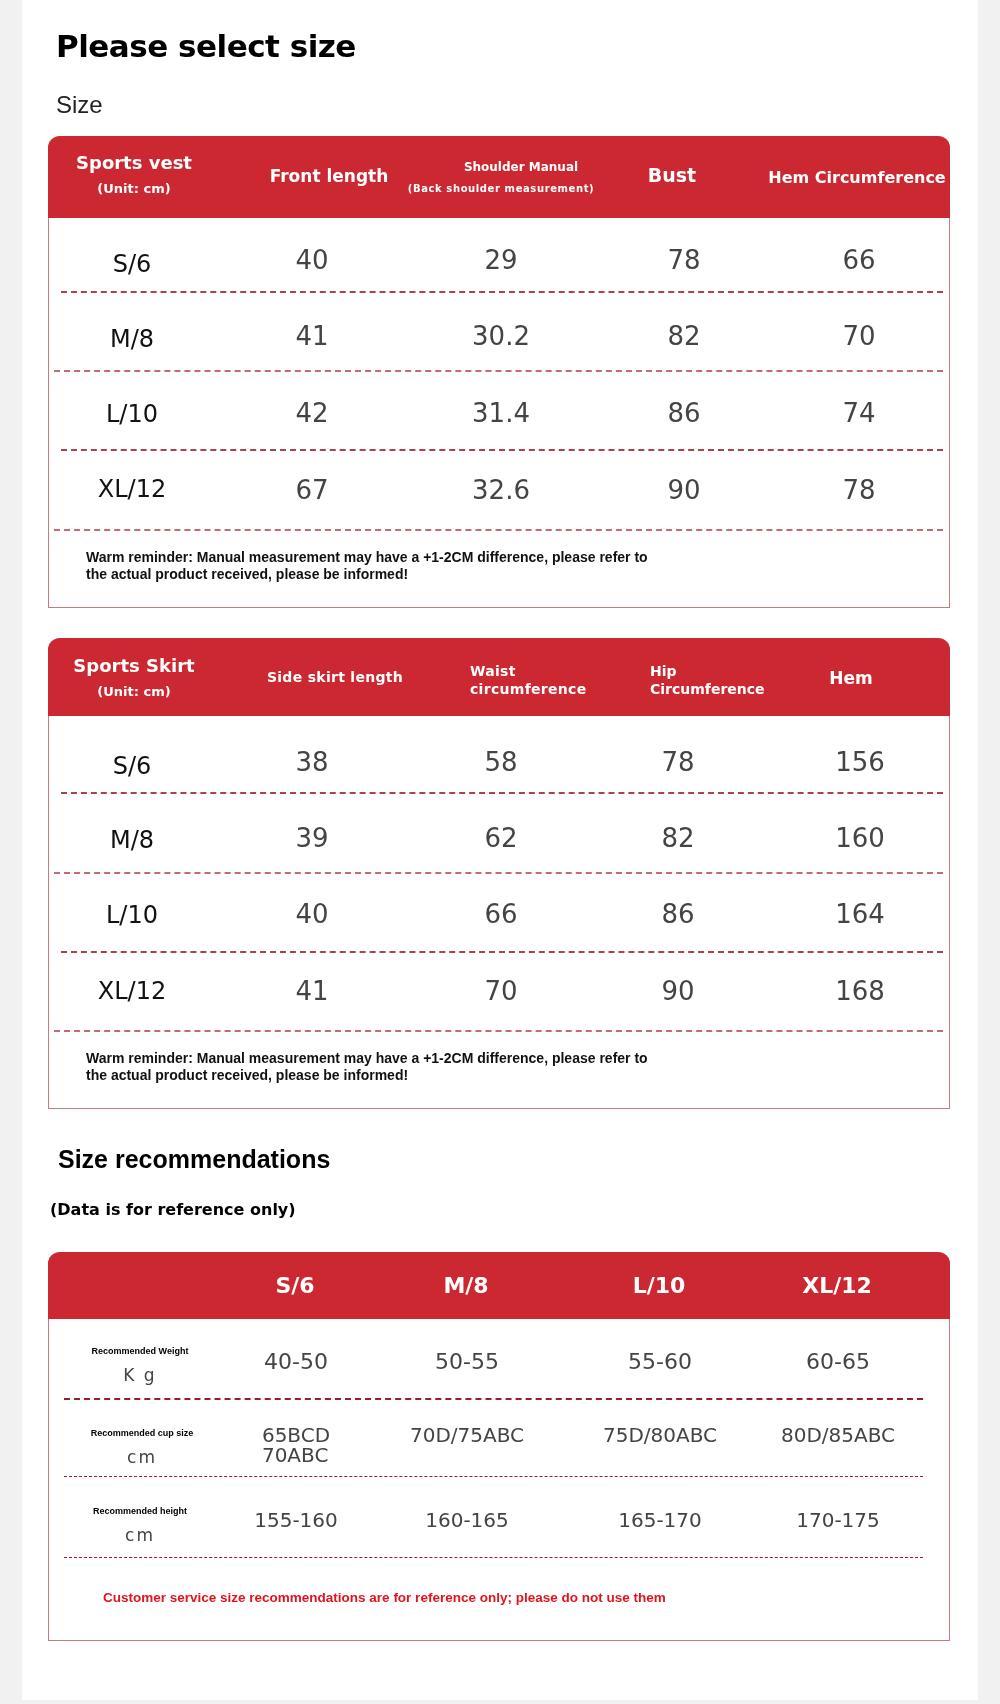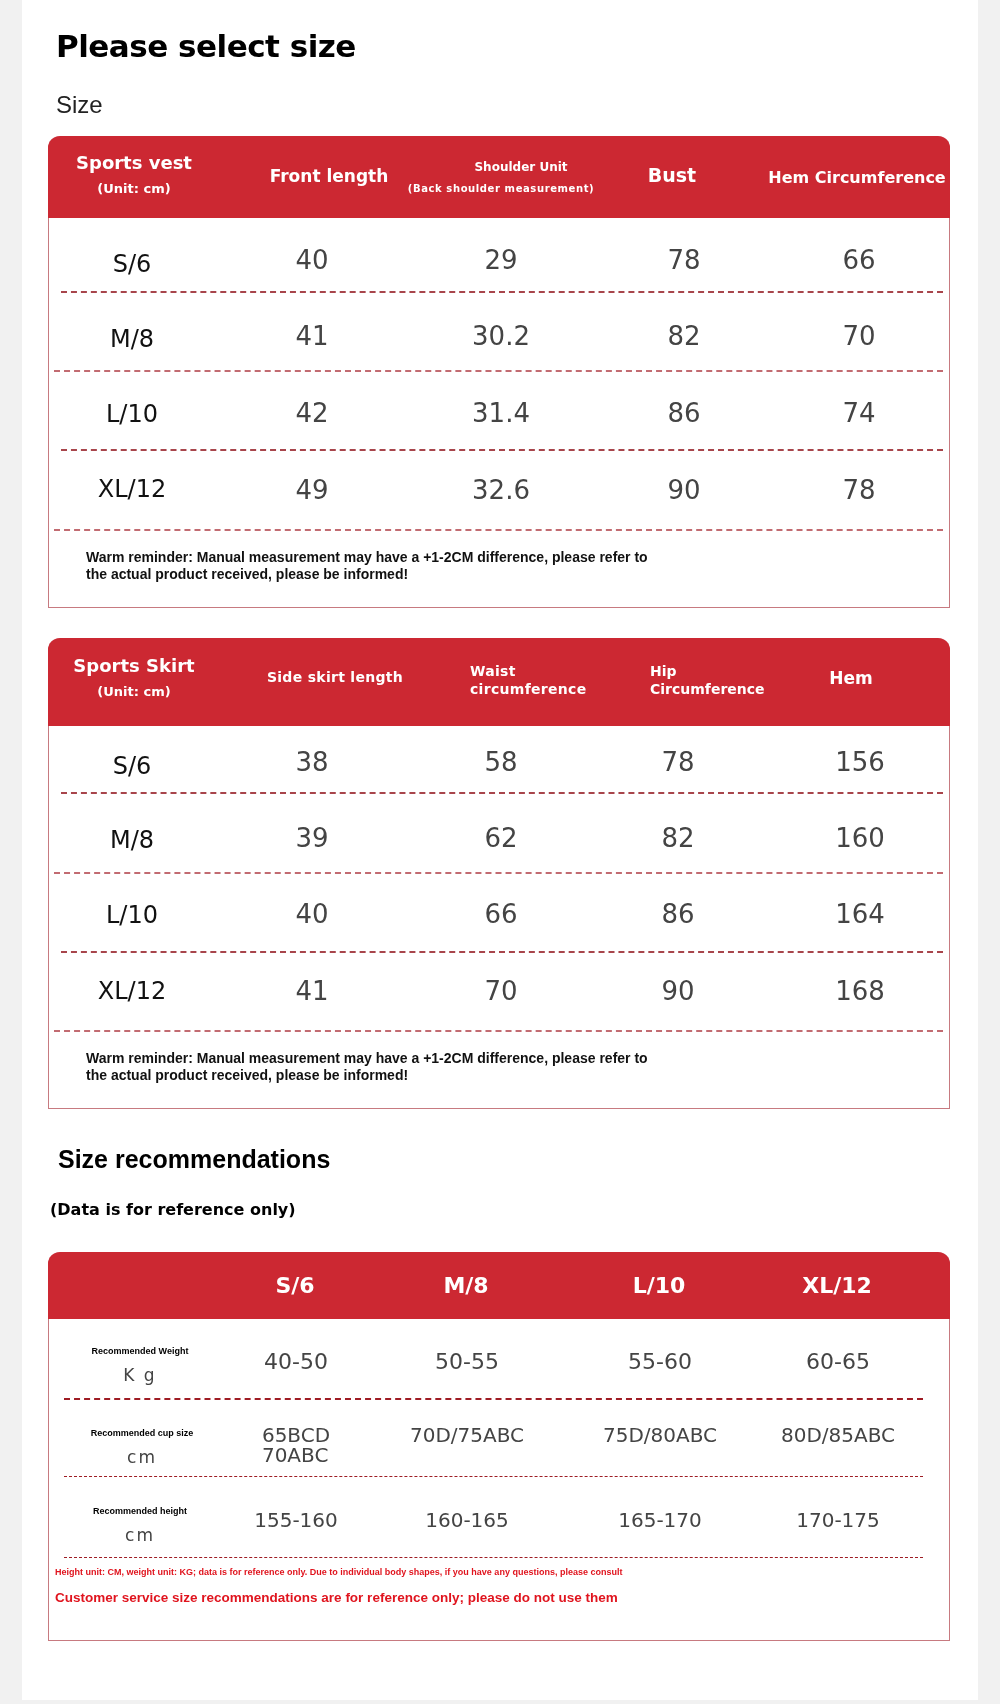--- a/index.html
+++ b/index.html
@@ -39,21 +39,21 @@
 <div class="panel"></div>
 
 <div class="abs page-title">Please select size</div>
 <div class="abs size-label">Size</div>
 
 <div class="table" style="top:136px; height:472px;">
   <div class="thead" style="height:82px;">
     <div class="hcell" style="left:86px; top:16px; font-size:18px;">Sports vest</div>
     <div class="hcell" style="left:86px; top:45px; font-size:13px;">(Unit: cm)</div>
     <div class="hcell" style="left:281px; top:30px; font-size:17px;">Front length</div>
-    <div class="hcell" style="left:473px; top:24px; font-size:12px;">Shoulder Unit</div>
+    <div class="hcell" style="left:473px; top:24px; font-size:12px;">Shoulder Manual</div>
     <div class="hcell" style="left:453px; top:47px; font-size:10px; letter-spacing:0.6px;">(Back shoulder measurement)</div>
     <div class="hcell" style="left:624px; top:28px; font-size:19px;">Bust</div>
     <div class="hcell" style="left:809px; top:32px; font-size:16px;">Hem Circumference</div>
   </div>
 
   <div>
     <div class="cell size" style="left:83px; top:128px;">S/6</div>
     <div class="cell" style="left:263px; top:124px;">40</div>
     <div class="cell" style="left:452px; top:124px;">29</div>
     <div class="cell" style="left:635px; top:124px;">78</div>
@@ -74,35 +74,35 @@
     <div class="cell size" style="left:83px; top:278px;">L/10</div>
     <div class="cell" style="left:263px; top:277px;">42</div>
     <div class="cell" style="left:452px; top:277px;">31.4</div>
     <div class="cell" style="left:635px; top:277px;">86</div>
     <div class="cell" style="left:810px; top:277px;">74</div>
   </div>
   <div class="dash" style="top:313px;"></div>
 
   <div>
     <div class="cell size" style="left:83px; top:353px;">XL/12</div>
-    <div class="cell" style="left:263px; top:354px;">49</div>
+    <div class="cell" style="left:263px; top:354px;">67</div>
     <div class="cell" style="left:452px; top:354px;">32.6</div>
     <div class="cell" style="left:635px; top:354px;">90</div>
     <div class="cell" style="left:810px; top:354px;">78</div>
   </div>
   <div class="dash light" style="top:393px; left:5px;"></div>
 
   <div class="reminder" style="top:413px;">
     <div>Warm reminder: Manual measurement may have a +1-2CM difference, please refer to</div>
     <div>the actual product received, please be informed!</div>
   </div>
 </div>
 
 <div class="table" style="top:638px; height:471px;">
-  <div class="thead" style="height:88px;">
+  <div class="thead" style="height:78px;">
     <div class="hcell" style="left:86px; top:17px; font-size:18px;">Sports Skirt</div>
     <div class="hcell" style="left:86px; top:46px; font-size:13px;">(Unit: cm)</div>
     <div class="hcell" style="left:287px; top:31px; font-size:14px; letter-spacing:0.3px;">Side skirt length</div>
     <div class="hcell left" style="left:422px; top:24px; font-size:14px; letter-spacing:0.3px; line-height:18px;">
       <div>Waist</div>
       <div>circumference</div>
     </div>
     <div class="hcell left" style="left:602px; top:24px; font-size:14px; line-height:18px;">
       <div>Hip</div>
       <div>Circumference</div>
@@ -196,18 +196,17 @@
       <span class="u">cm</span>
     </div>
     <div class="rcell" style="left:247px; top:268px;">155-160</div>
     <div class="rcell" style="left:418px; top:268px;">160-165</div>
     <div class="rcell" style="left:611px; top:268px;">165-170</div>
     <div class="rcell" style="left:789px; top:268px;">170-175</div>
   </div>
   <div class="dash" style="top:305px; left:15px; right:26px; border-top-width:1px; border-top-color:#9e1c24;"></div>
 
   <div class="note-small" style="top:314px;">
-    <div>Height unit: CM, weight unit: KG; data is for reference only. Due to individual body shapes, if you have any questions, please consult</div>
-  </div>
-  <div class="note-big" style="top:338px;">
+  </div>
+  <div class="note-big" style="top:338px;margin-left:48px;">
     <div>Customer service size recommendations are for reference only; please do not use them</div>
   </div>
 </div>
 
 </body></html>

